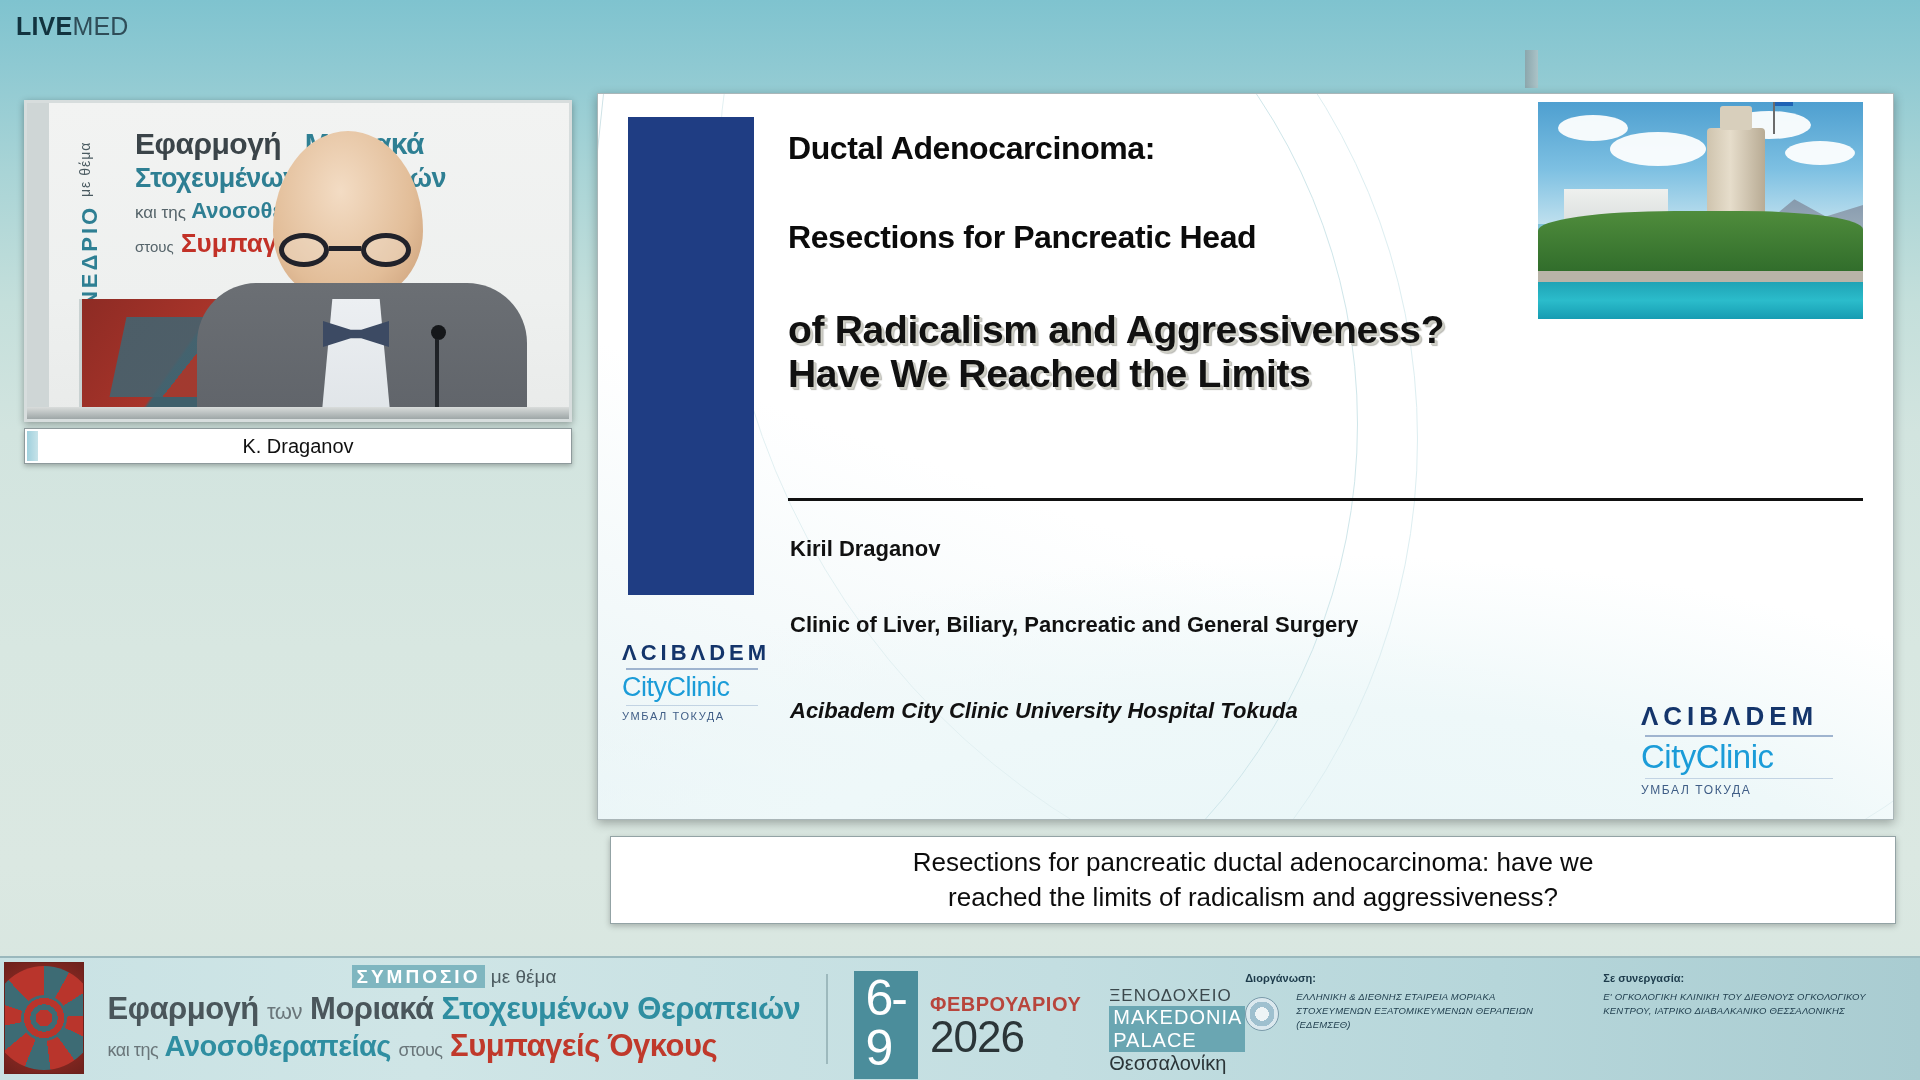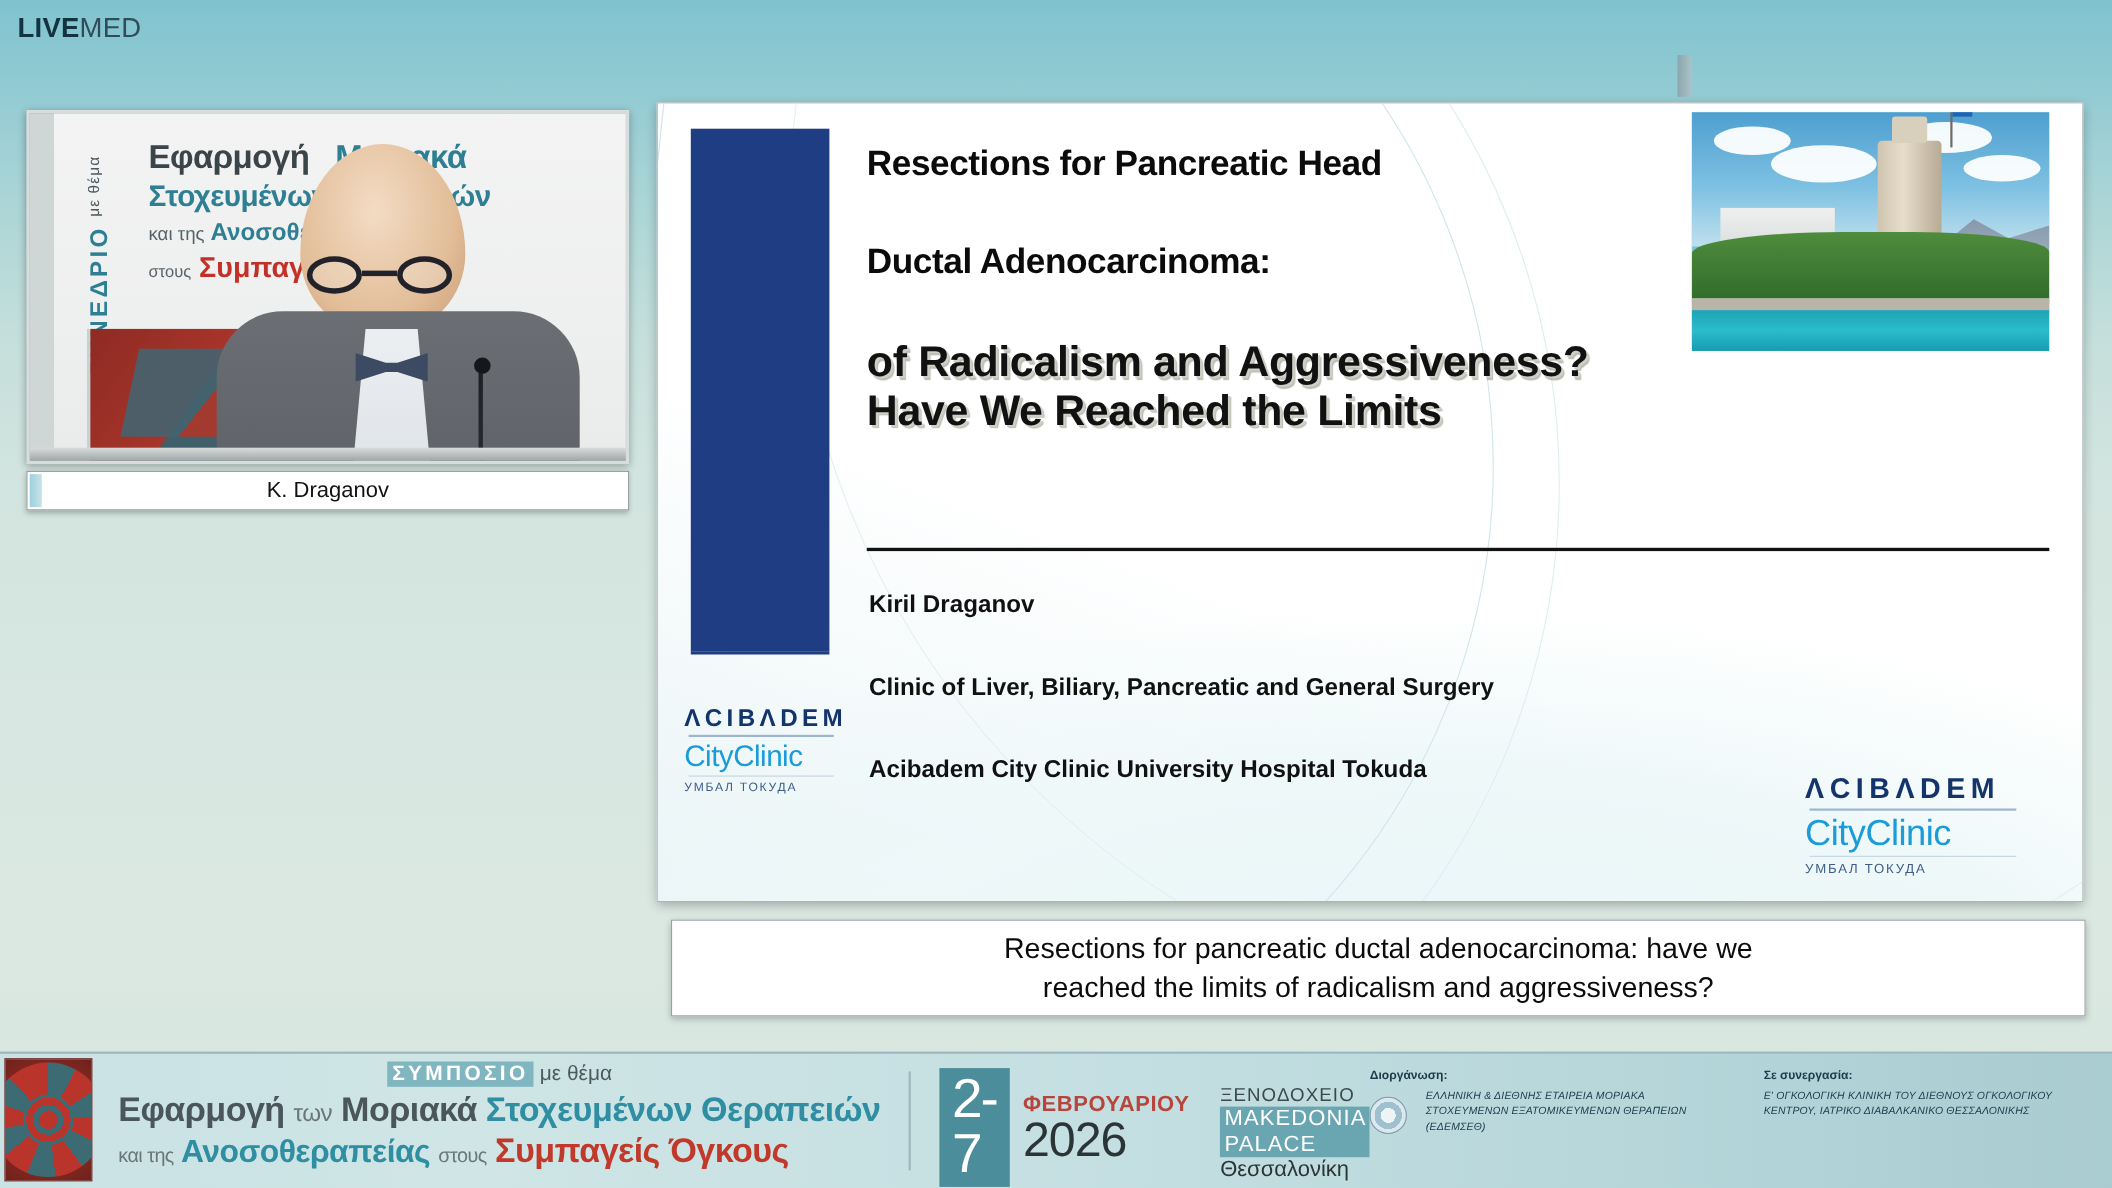--- a/index.html
+++ b/index.html
@@ -200,21 +200,21 @@
 
   .rule {
     position:absolute; left:190px; right:30px; top:404px; height:3px; background:#111;
   }
   .aff {
     position:absolute; left:192px; right:30px; top:428px;
   }
   .aff div { font-size:22px; font-weight:700; color:#111; }
   .aff .a1 { margin-top:14px; }
   .aff .a2 { margin-top:50px; }
-  .aff .a3 { margin-top:48px; }
+  .aff .a3 { margin-top:60px;font-style:italic; }
 
   
   .acib { text-align:left;margin-top:48px; }
   .acib .w1 { font-size:22px; font-weight:700; color:#14356b; letter-spacing:4px; line-height:1.15; }
   .acib .sep { height:2px; background:#9fb4cf; margin:3px 4px; }
   .acib .w2 { font-size:27px; color:#1b9cd8; letter-spacing:-.5px; line-height:1.05; font-weight:400;}
   .acib .sep2 { height:1px; background:#c2d3e3; margin:3px 4px 4px; }
   .acib .w3 { font-size:11px; color:#3f5d86; letter-spacing:1.6px; }
   .logo-left { position:absolute; left:24px; top:498px; width:140px; }
   .logo-right { position:absolute; right:56px; bottom:22px; width:196px; }
@@ -354,22 +354,22 @@
     <div class="ph-bldg"></div>
     <div class="ph-tower">
       <span class="ph-flag"></span>
     </div>
     <div class="ph-trees"></div>
     <div class="ph-quay"></div>
     <div class="ph-sea"></div>
   </div>
 
   <div class="slide-title">
+    <div class="t-line">Ductal Adenocarcinoma:</div>
     <div class="t-line">Resections for Pancreatic Head</div>
-    <div class="t-line">Ductal Adenocarcinoma:</div>
     <div class="t-big second">of Radicalism and Aggressiveness?</div>
     <div class="t-big">Have We Reached the Limits</div>
   </div>
 
   <div class="rule"></div>
 
   <div class="aff">
     <div class="a1">Kiril Draganov</div>
     <div class="a2">Clinic of Liver, Biliary, Pancreatic and General Surgery</div>
     <div class="a3">Acibadem City Clinic University Hospital Tokuda</div>
@@ -417,21 +417,21 @@
       <span class="sm">και της</span>
       <span>Ανοσοθεραπείας</span>
       <span class="sm">στους</span>
       <span class="red">Συμπαγείς Όγκους</span>
     </div>
   </div>
 
   <div class="vsep"></div>
 
   <div class="ban-date">
-    <span class="d-num">2-7</span>
+    <span class="d-num">6-9</span>
     <span class="d-col">
       <div class="m">ΦΕΒΡΟΥΑΡΙΟΥ</div>
       <div class="y">2026</div>
     </span>
     <span class="v-col">
       <div class="v1">ΞΕΝΟΔΟΧΕΙΟ</div>
       <div class="v2">MAKEDONIA PALACE</div>
       <div class="v3">Θεσσαλονίκη</div>
     </span>
   </div>

